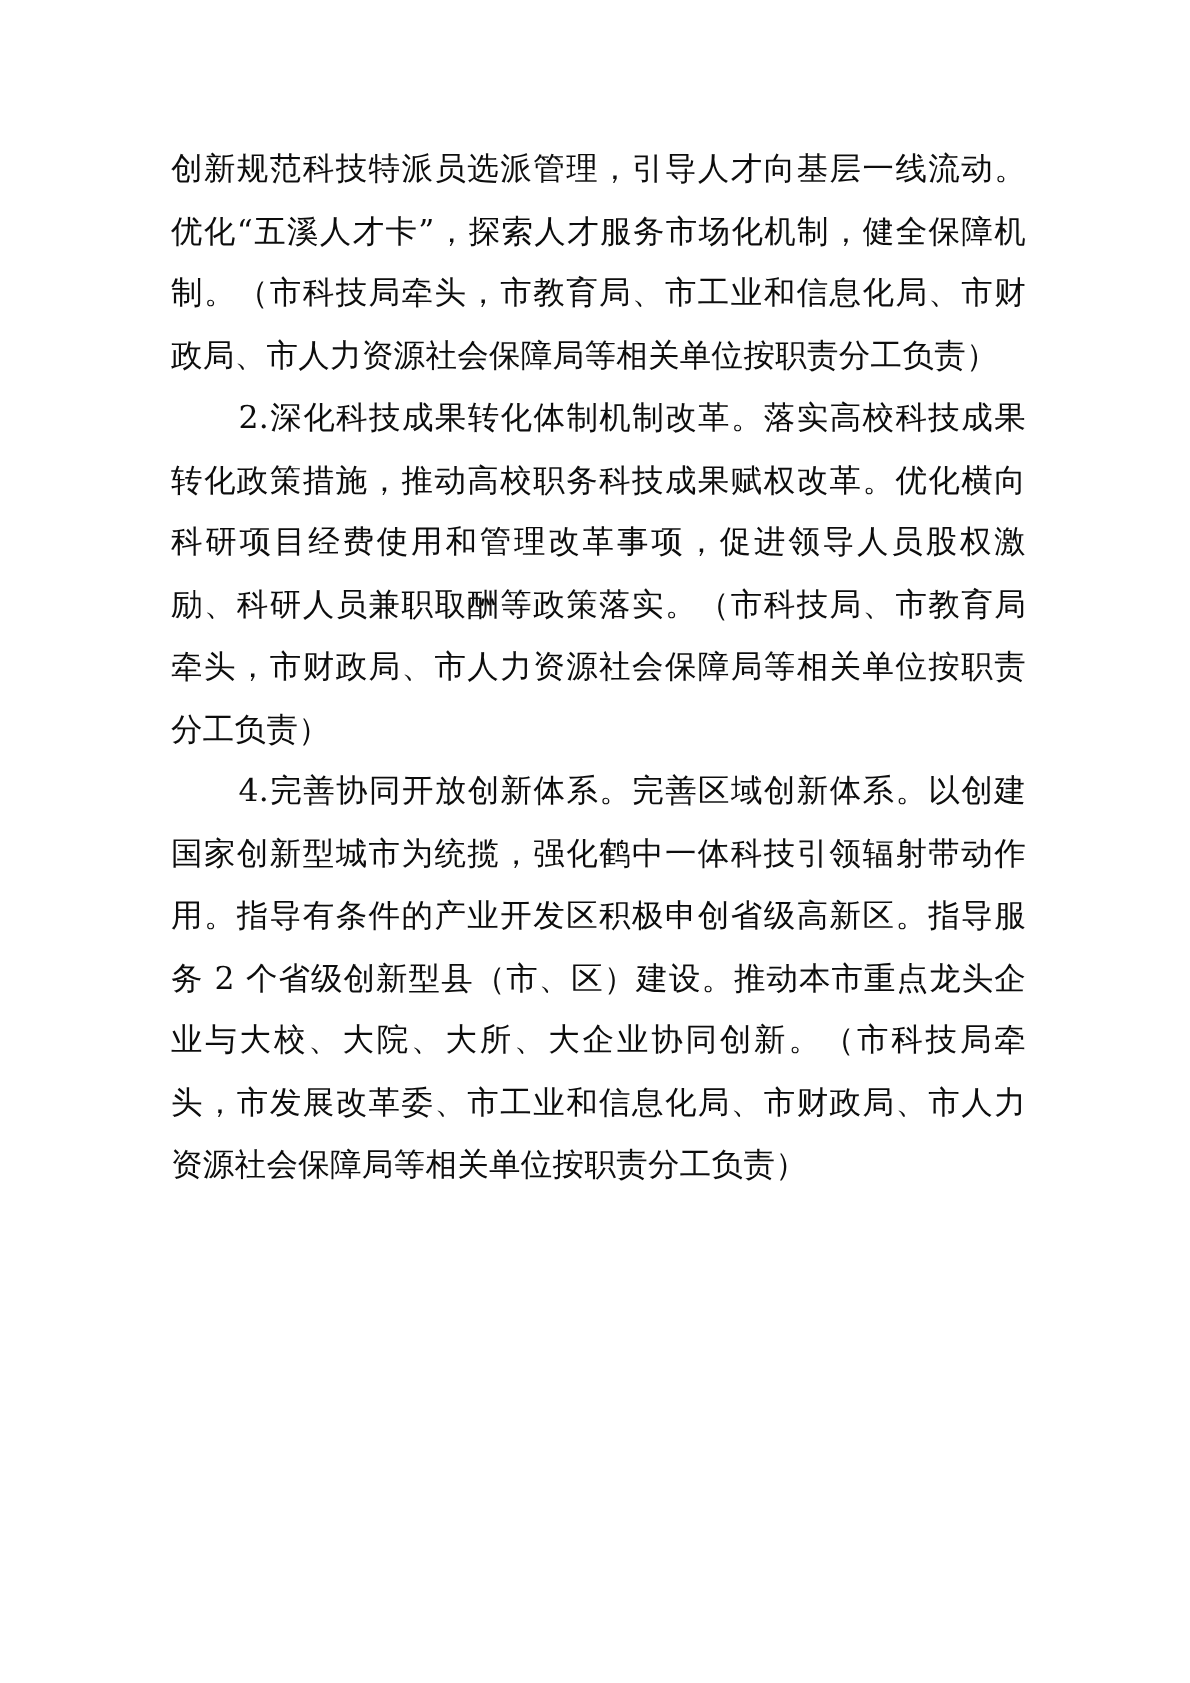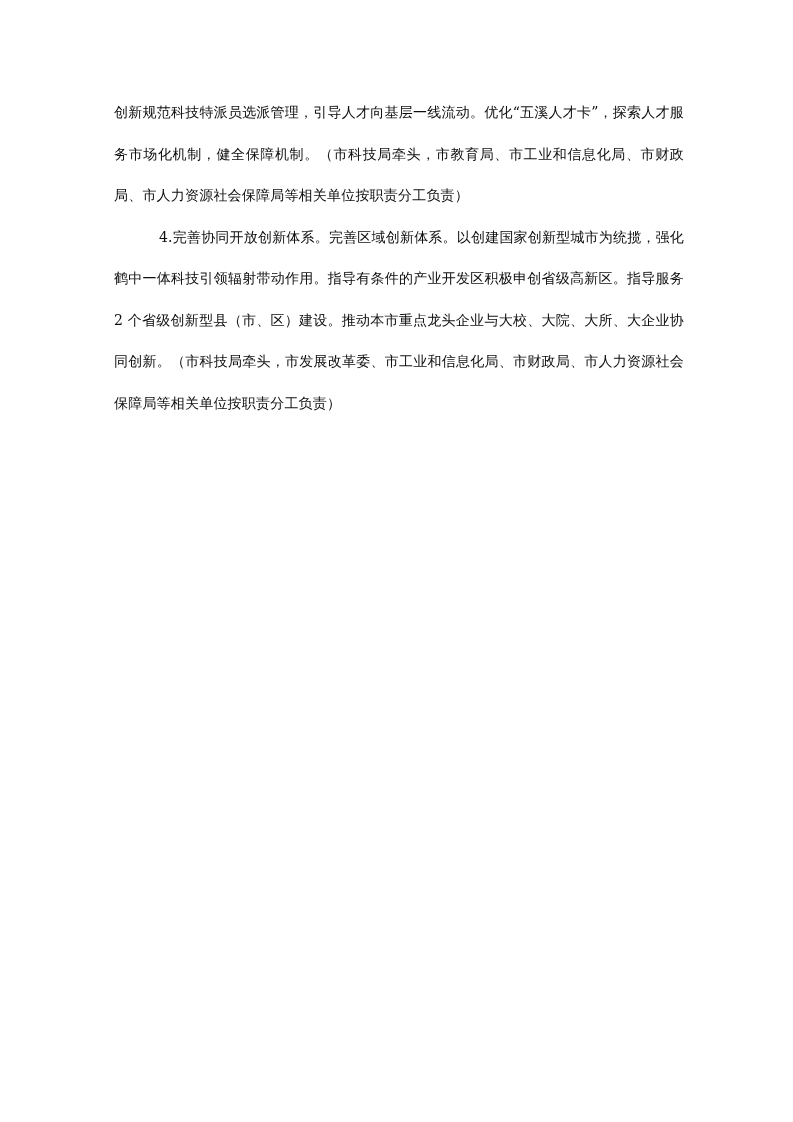--- a/index.html
+++ b/index.html
@@ -17,35 +17,36 @@
   }
   .body-area {
     position: absolute;
     left: 114px;
     top: 92px;
     width: 570px;
   }
   p.para {
     margin: 0;
     font-family: "DejaVu Serif", "Liberation Serif", serif;
-    font-size: 14px;
+    font-size: 21px;
     line-height: 41.5px;
     color: #0d0d0d;
     text-align: justify;
     text-justify: inter-ideograph;
     letter-spacing: 0.2px;
   }
   p.indent {
     text-indent: 45px;
   }
   p.para + p.para {
     margin-top: 0;
   }
 </style>
 </head>
 <body>
 
 <div class="page">
   <div class="body-area">
     <p class="para">创新规范科技特派员选派管理，引导人才向基层一线流动。优化“五溪人才卡”，探索人才服务市场化机制，健全保障机制。（市科技局牵头，市教育局、市工业和信息化局、市财政局、市人力资源社会保障局等相关单位按职责分工负责）</p>
+    <p class="para indent">2.深化科技成果转化体制机制改革。落实高校科技成果转化政策措施，推动高校职务科技成果赋权改革。优化横向科研项目经费使用和管理改革事项，促进领导人员股权激励、科研人员兼职取酬等政策落实。（市科技局、市教育局牵头，市财政局、市人力资源社会保障局等相关单位按职责分工负责）</p>
     <p class="para indent">4.完善协同开放创新体系。完善区域创新体系。以创建国家创新型城市为统揽，强化鹤中一体科技引领辐射带动作用。指导有条件的产业开发区积极申创省级高新区。指导服务 2 个省级创新型县（市、区）建设。推动本市重点龙头企业与大校、大院、大所、大企业协同创新。（市科技局牵头，市发展改革委、市工业和信息化局、市财政局、市人力资源社会保障局等相关单位按职责分工负责）</p>
   </div>
 </div>
 
 </body></html>

